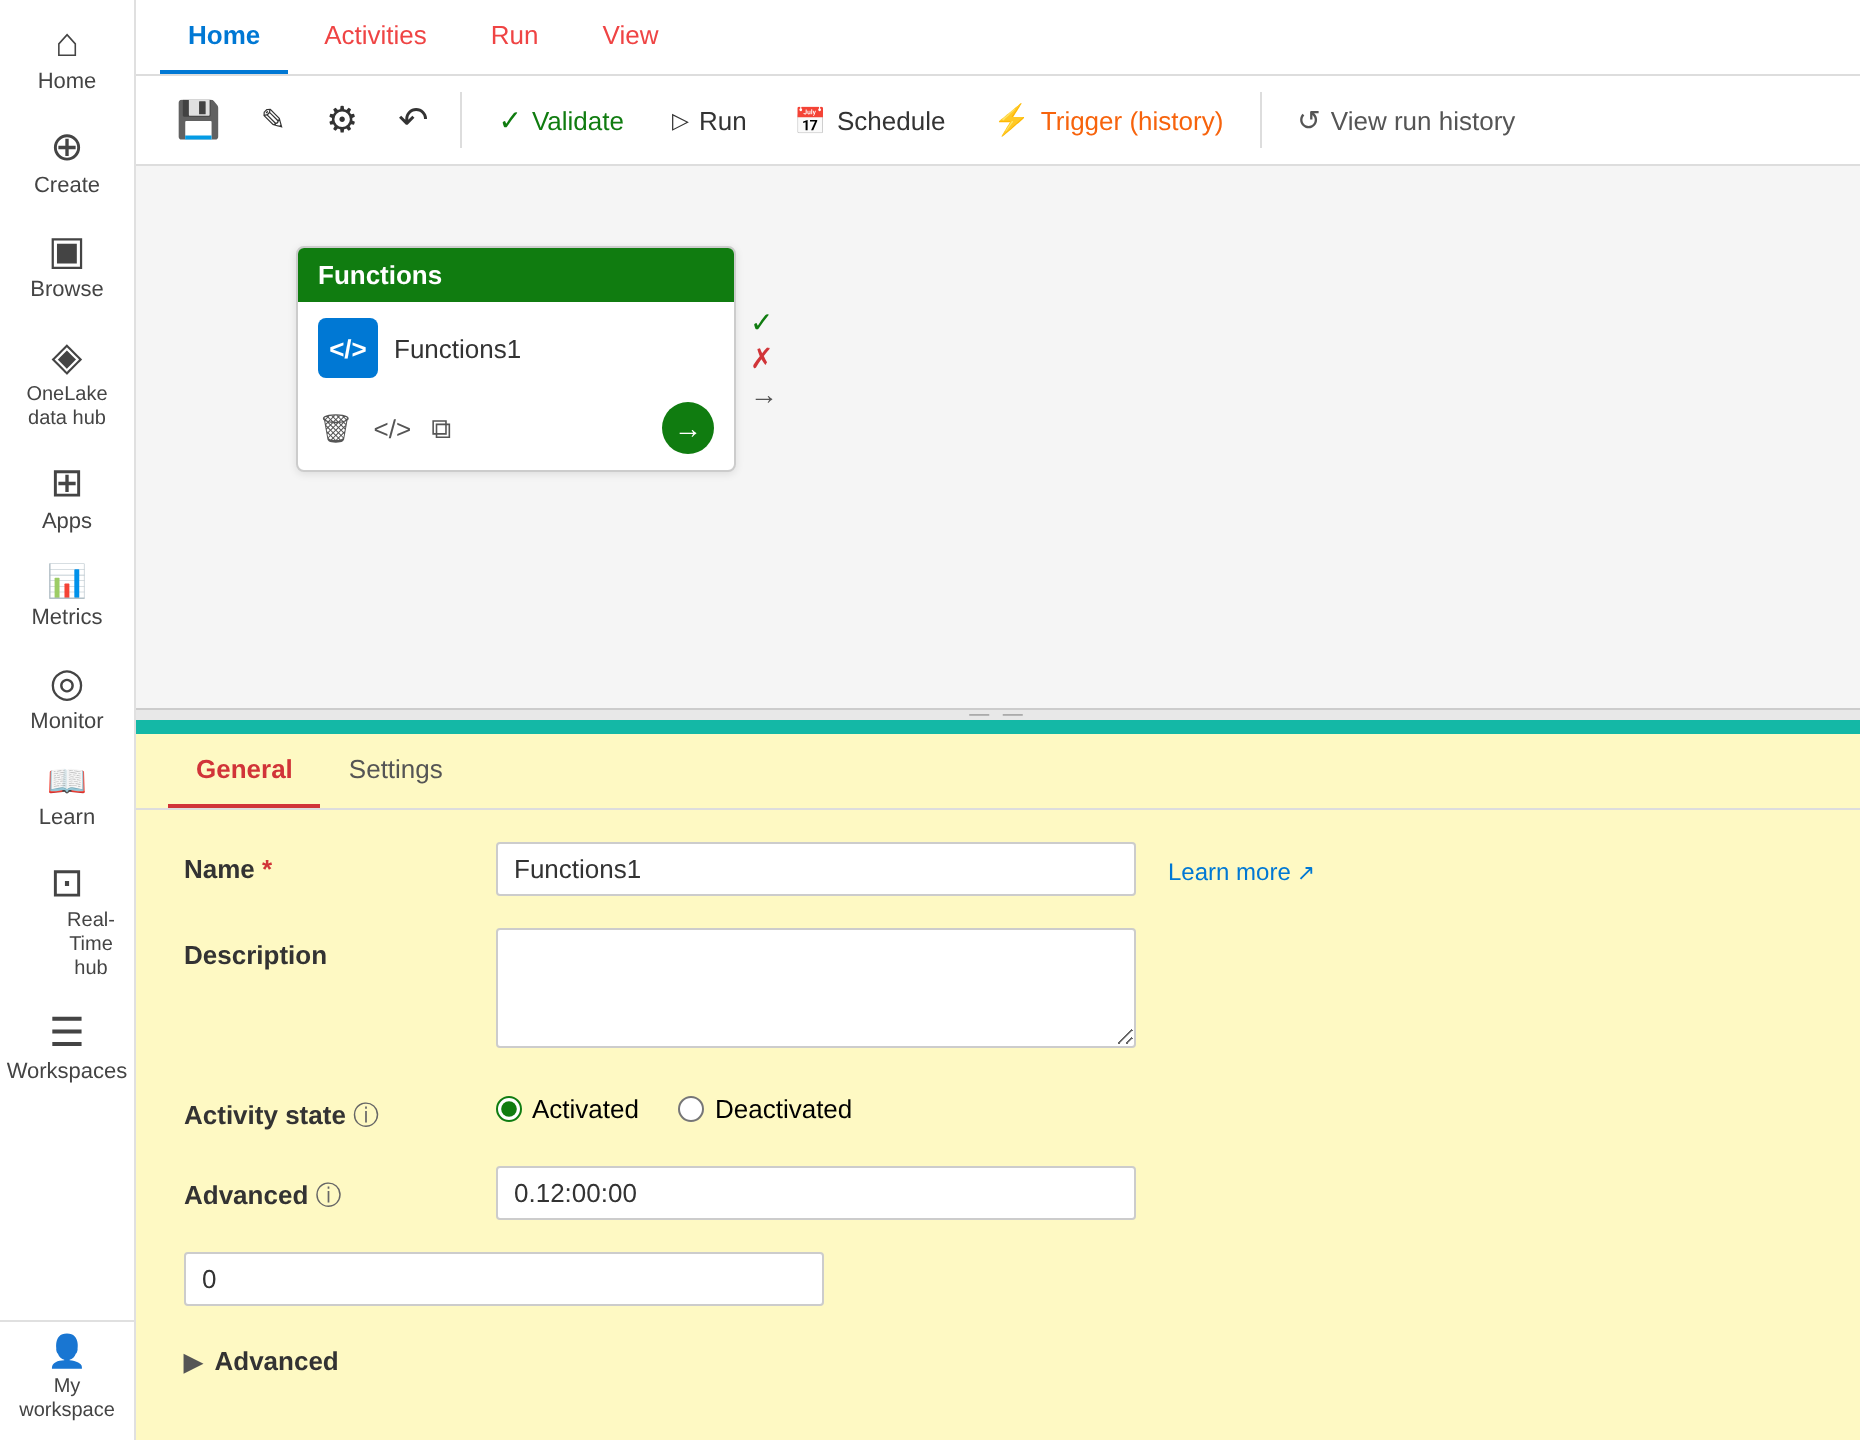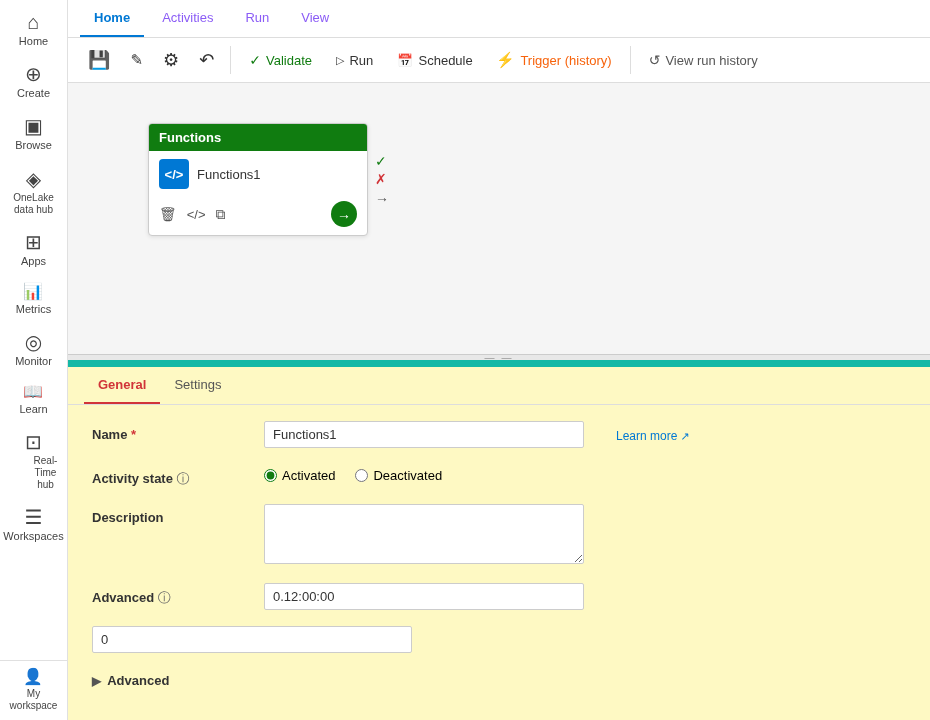--- a/index.html
+++ b/index.html
@@ -51,21 +51,21 @@
       align-items: center;
       background: #fff;
       border-bottom: 1px solid #ddd;
       padding: 0 12px;
       gap: 4px;
     }
     .nav-tab {
       padding: 10px 14px;
       cursor: pointer;
       font-size: 13px;
-      color: #8b5cf6;
+      color: #ef4444;
       border-bottom: 2px solid transparent;
       position: relative;
     }
     .nav-tab.active {
       color: #0078d4;
       border-bottom: 2px solid #0078d4;
       font-weight: 600;
     }
 
     
@@ -223,21 +223,21 @@
     .panel-tab.active {
       color: #d13438;
       border-bottom: 2px solid #d13438;
       font-weight: 600;
     }
     .panel-content { padding: 16px 24px; flex: 1; }
     .form-row {
       display: flex;
       align-items: flex-start;
       margin-bottom: 16px;
-      gap: 32px;
+      gap: 16px;
     }
     .form-label {
       width: 140px;
       flex-shrink: 0;
       padding-top: 6px;
       font-size: 13px;
       color: #333;
       font-weight: 600;
     }
     .form-label .required { color: #d13438; }
@@ -440,47 +440,47 @@
           <span>Name</span>
           <span class="required">*</span>
         </div>
         <div class="form-control">
           <input type="text" value="Functions1" style="">
         </div>
         <a class="learn-more-link">
           <span>Learn more</span>
           <span style="font-size:11px;">↗</span>
         </a>
+      </div>
+
+      <div class="form-row">
+        <div class="form-label">Description</div>
+        <div class="form-control">
+          <textarea style=""></textarea>
+        </div>
       </div>
 
       <div class="form-row">
         <div class="form-label">
           <span>Activity state</span>
           <span class="form-label-hint"> ⓘ</span>
         </div>
         <div class="radio-group">
           <label class="radio-option">
             <input type="radio" name="activityState" checked="" style="">
             <span>Activated</span>
           </label>
           <label class="radio-option">
             <input type="radio" name="activityState" style="">
             <span>Deactivated</span>
           </label>
         </div>
       </div>
 
       <div class="form-row">
-        <div class="form-label">Description</div>
-        <div class="form-control">
-          <textarea style=""></textarea>
-        </div>
-      </div>
-
-      <div class="form-row">
         <div class="form-label">
           <span>Advanced</span>
           <span class="form-label-hint"> ⓘ</span>
         </div>
         <div class="form-control">
           <input type="text" value="0.12:00:00" style="">
         </div>
       </div>
 
       <div class="form-row">

